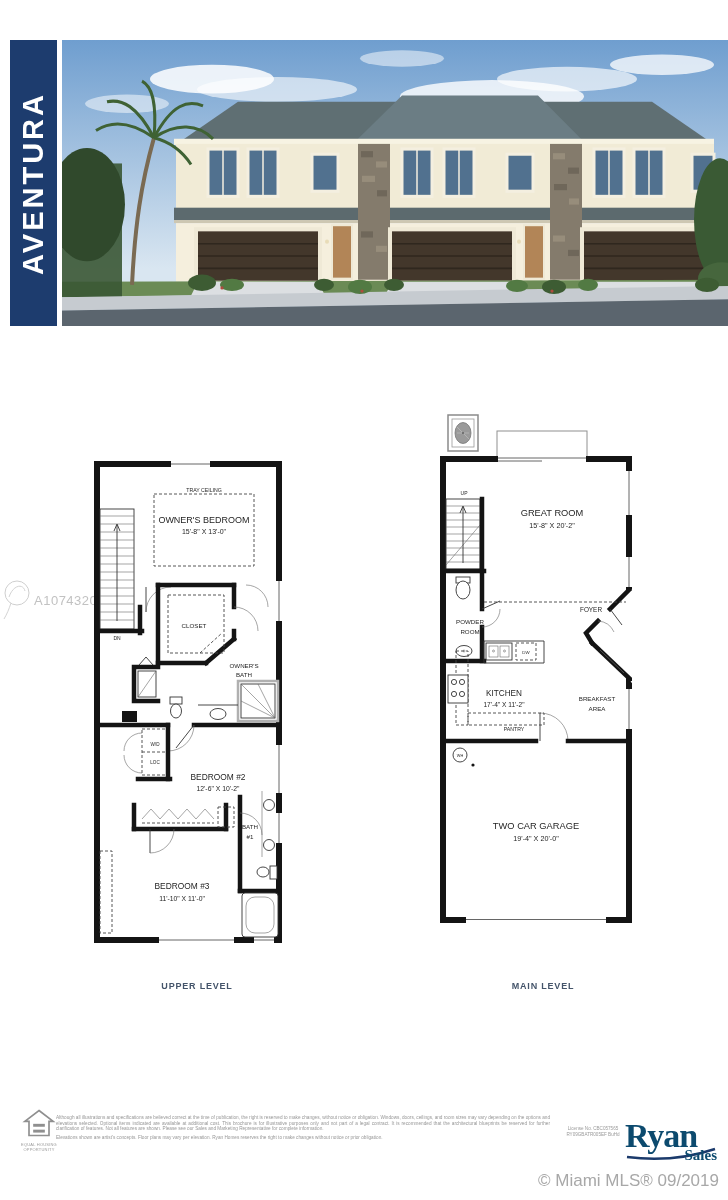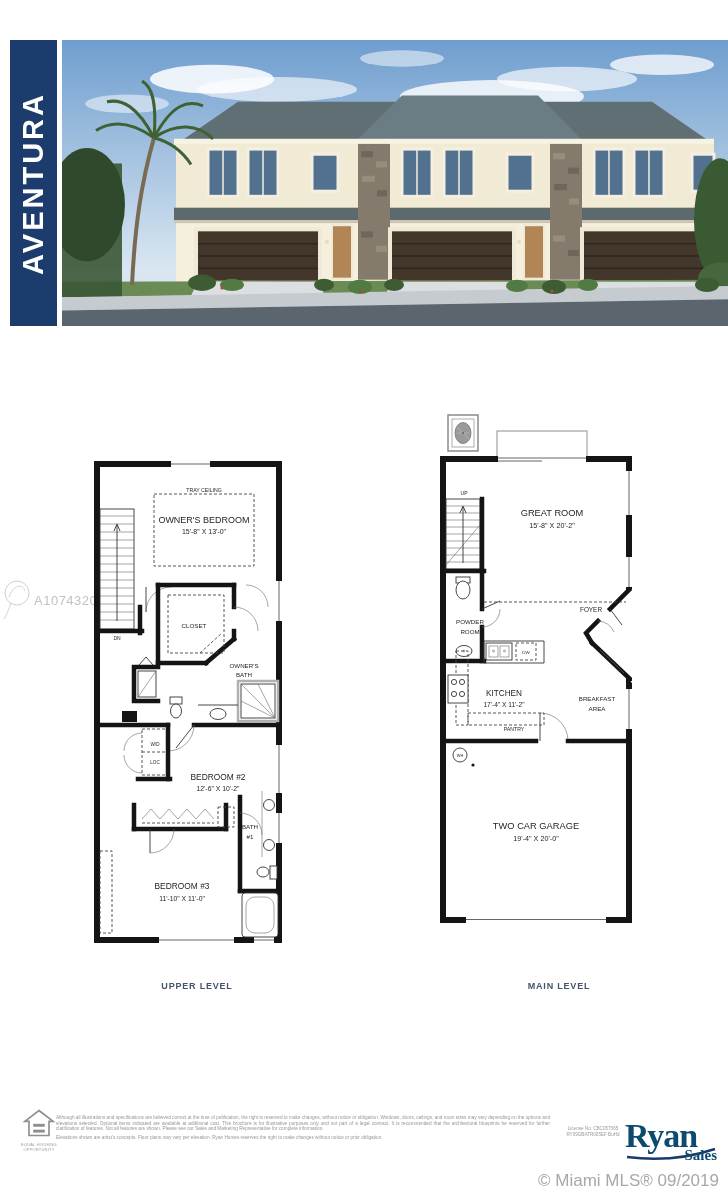--- a/index.html
+++ b/index.html
@@ -23,21 +23,21 @@
   .wo{fill:#ffffff;stroke:#141414;stroke-width:6;}
   .wi{stroke:#141414;stroke-width:4.5;fill:none;stroke-linecap:square;}
   .thin{stroke:#333333;stroke-width:0.9;fill:none;}
   .hair{stroke:#6a6a6a;stroke-width:0.6;fill:none;}
   .dash{stroke:#444444;stroke-width:0.9;fill:none;stroke-dasharray:3,2;}
   .fix{stroke:#333333;stroke-width:0.9;fill:#ffffff;}
   .winline{stroke:#555555;stroke-width:0.9;}
   .caption{position:absolute;top:981px;text-align:center;font-size:9px;font-weight:bold;
            color:#44546a;letter-spacing:0.8px;}
   .caption.upper{left:103px;width:188px;}
-  .caption.main{left:456px;width:206px;}
+  .caption.main{left:440px;width:206px;}
 
   
   .eh-logo{position:absolute;left:16px;top:1108px;width:46px;text-align:center;color:#8f8f8f;}
   .eh-caption{font-size:4px;line-height:1.15;color:#9a9a9a;margin-top:1px;letter-spacing:0.2px;}
   .disclaimer{position:absolute;left:56px;top:1115px;width:494px;color:#969696;}
   .disclaimer p{margin:0 0 3px 0;font-size:4.7px;line-height:1.18;text-align:justify;}
   .license{position:absolute;left:552px;top:1126px;width:82px;text-align:center;color:#9a9a9a;
            font-size:4.6px;line-height:1.35;}
   .brand{position:absolute;left:625px;top:1104px;width:92px;height:50px;color:#0c4a6e;margin-top:16px;}
   .brand .ryan{font-family:"Liberation Serif",serif;font-weight:bold;font-size:34px;

